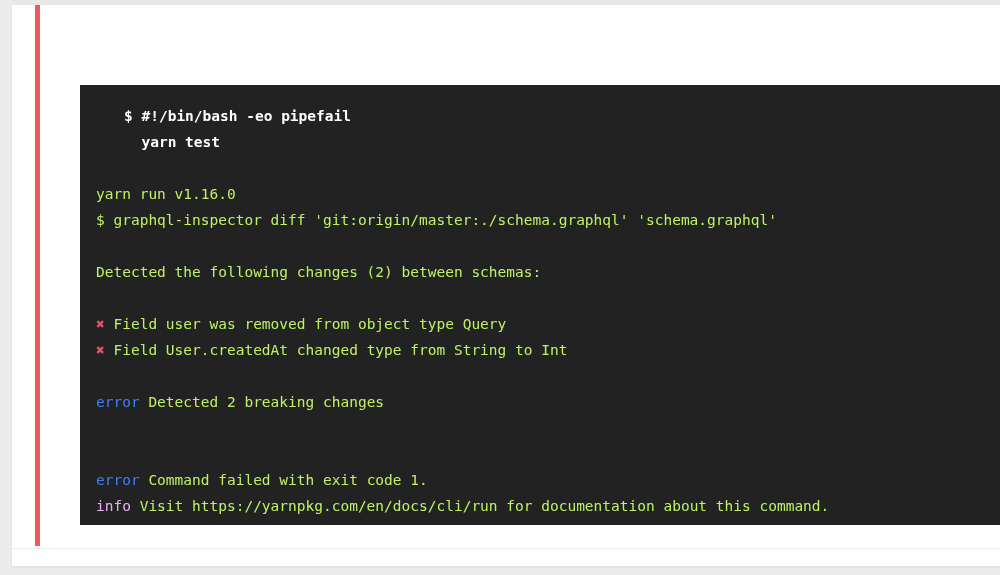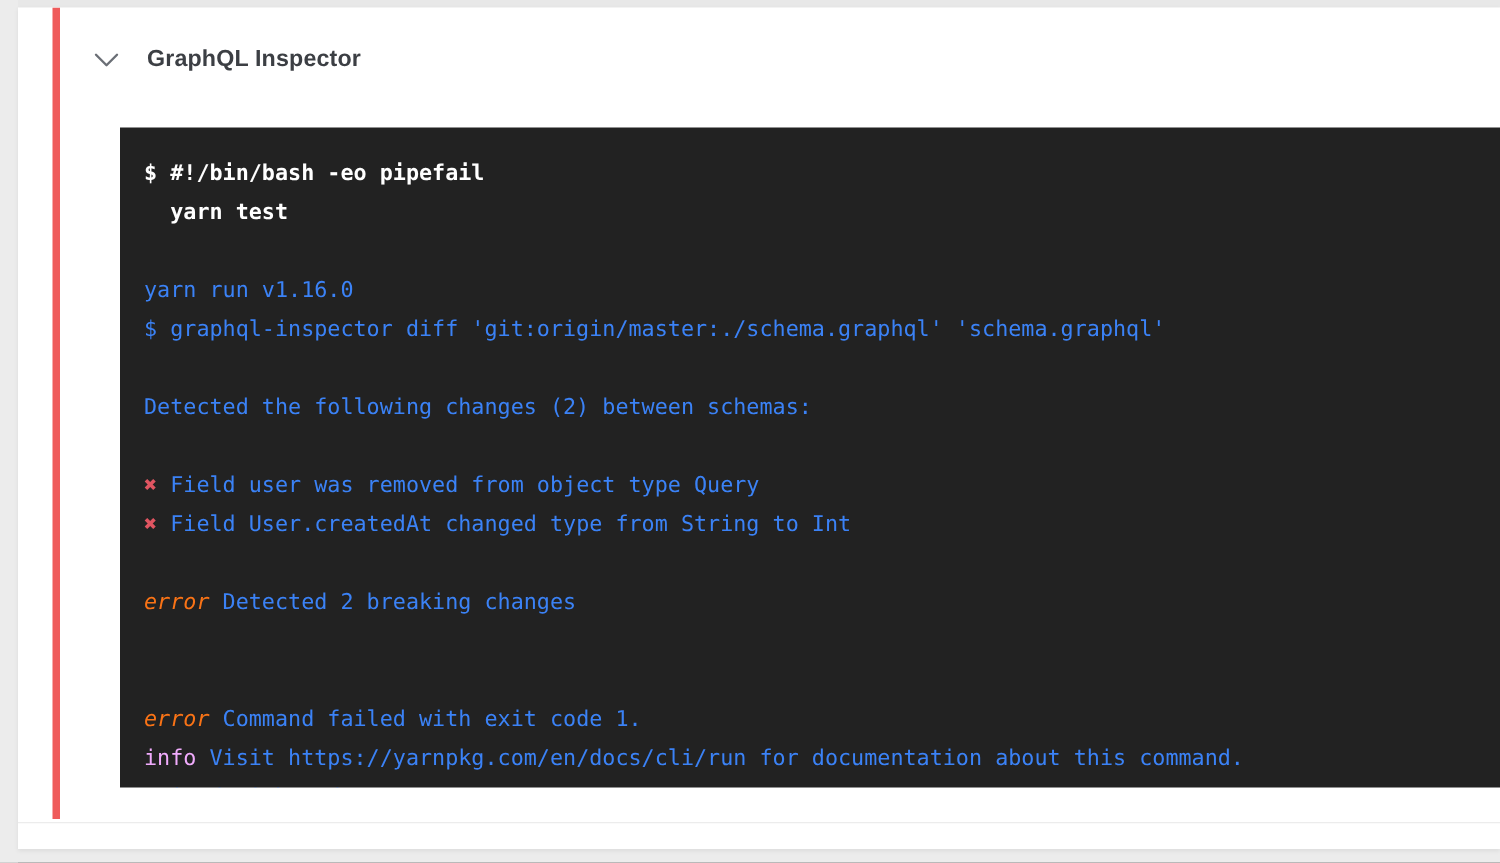--- a/index.html
+++ b/index.html
@@ -112,27 +112,27 @@
   .log-line {
     white-space: pre;
     min-height: 26px;
   }
   .log-line.blank {
     height: 26px;
   }
   .seg-bold {
     font-weight: bold;
     color: #ffffff;
+    margin-left: 28px;
   }
   .seg-plain {
-    color: #3b82f6;
+    color: #bef264;
   }
   .seg-error {
-    color: #f97316;
-    font-style: italic;
+    color: #3b82f6;
   }
   .seg-info {
     color: #f0abfc;
   }
   .seg-cross {
     color: #e05561;
     font-weight: bold;
   }
 
   
@@ -158,28 +158,20 @@
 
 <div class="page">
 
   <div class="top-strip"></div>
   <div class="left-gutter"></div>
 
   <div class="card">
 
     <div class="status-bar"></div>
 
-    <div class="job-header">
-      <span class="chevron-icon">
-        <svg viewBox="0 0 26 26" width="26" height="26" aria-hidden="true">
-          <path d="M6 9.5 L13 16.5 L20 9.5" fill="none" stroke="#6b6f76" stroke-width="1.6" stroke-linecap="round" stroke-linejoin="round"></path>
-        </svg>
-      </span>
-      <span class="job-title">GraphQL Inspector</span>
-    </div>
 
     <div class="terminal">
       <div class="terminal-inner"><div class="log-line"><span class="seg-bold">$ #!/bin/bash -eo pipefail</span></div><div class="log-line"><span class="seg-bold">  yarn test</span></div><div class="log-line blank">&nbsp;</div><div class="log-line"><span class="seg-plain">yarn run v1.16.0</span></div><div class="log-line"><span class="seg-plain">$ graphql-inspector diff 'git:origin/master:./schema.graphql' 'schema.graphql'</span></div><div class="log-line blank">&nbsp;</div><div class="log-line"><span class="seg-plain">Detected the following changes (2) between schemas:</span></div><div class="log-line blank">&nbsp;</div><div class="log-line"><span class="seg-cross">✖</span><span class="seg-plain"> Field user was removed from object type Query</span></div><div class="log-line"><span class="seg-cross">✖</span><span class="seg-plain"> Field User.createdAt changed type from String to Int</span></div><div class="log-line blank">&nbsp;</div><div class="log-line"><span class="seg-error">error</span><span class="seg-plain"> Detected 2 breaking changes</span></div><div class="log-line blank">&nbsp;</div><div class="log-line blank">&nbsp;</div><div class="log-line"><span class="seg-error">error</span><span class="seg-plain"> Command failed with exit code 1.</span></div><div class="log-line"><span class="seg-info">info</span><span class="seg-plain"> Visit https://yarnpkg.com/en/docs/cli/run for documentation about this command.</span></div><div class="log-line"><span class="seg-plain">Exited with code 1</span></div></div>
     </div>
 
     <div class="footer-divider"></div>
     <div class="footer-area"></div>
 
   </div>
 </div>

